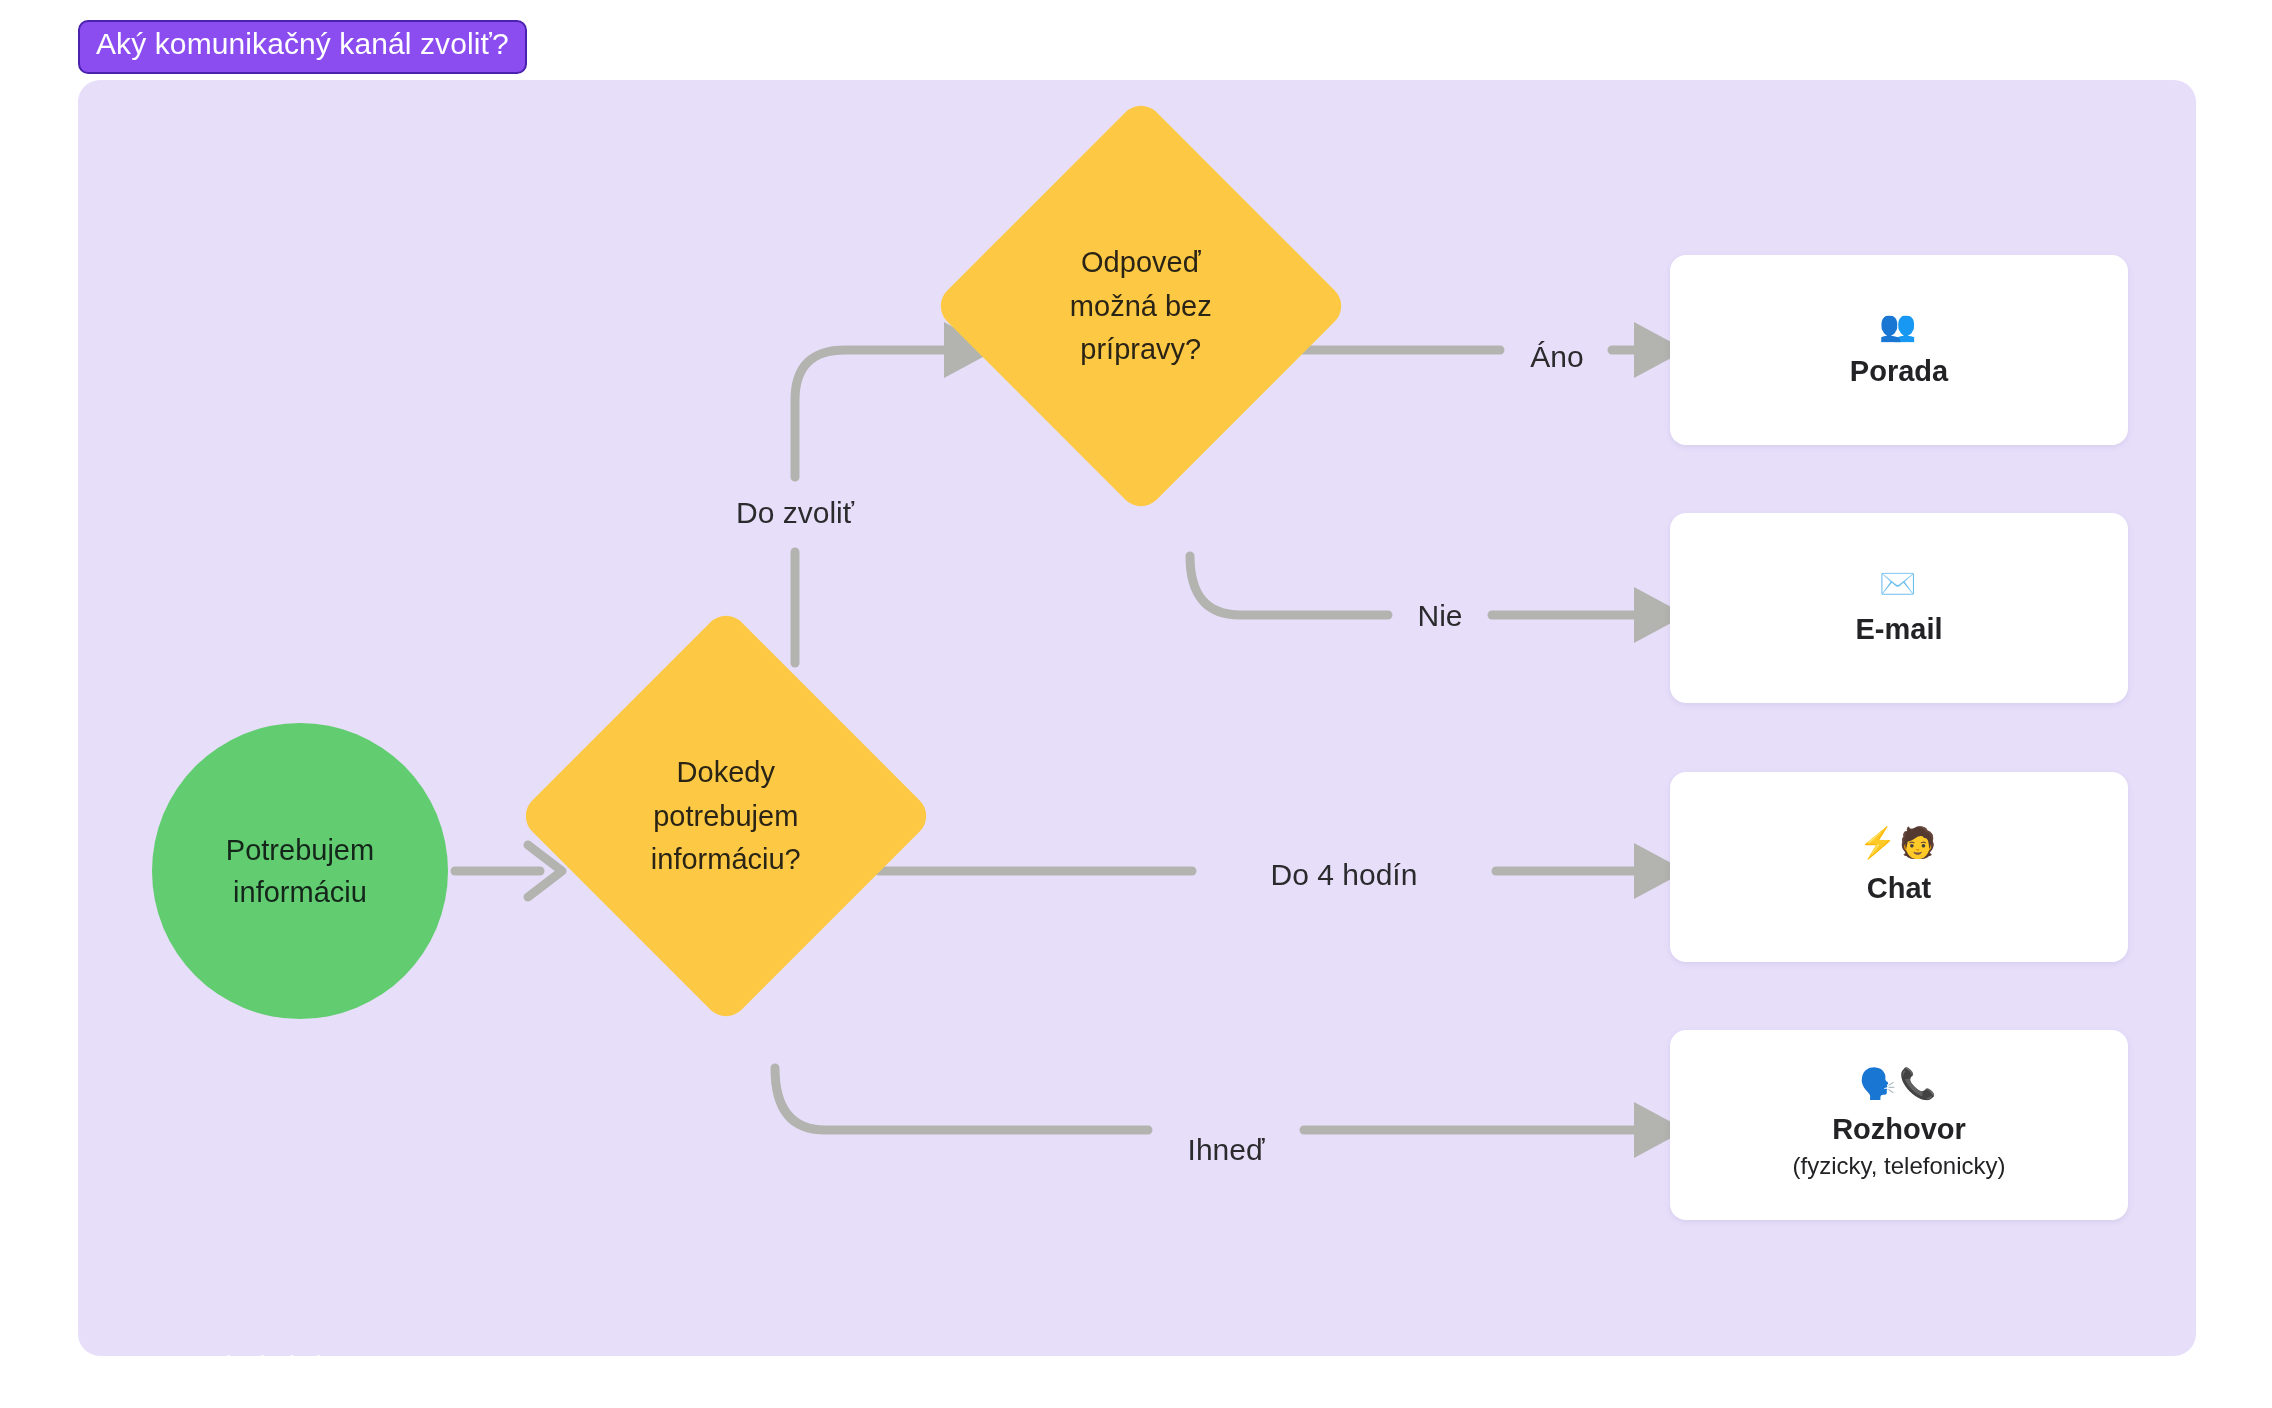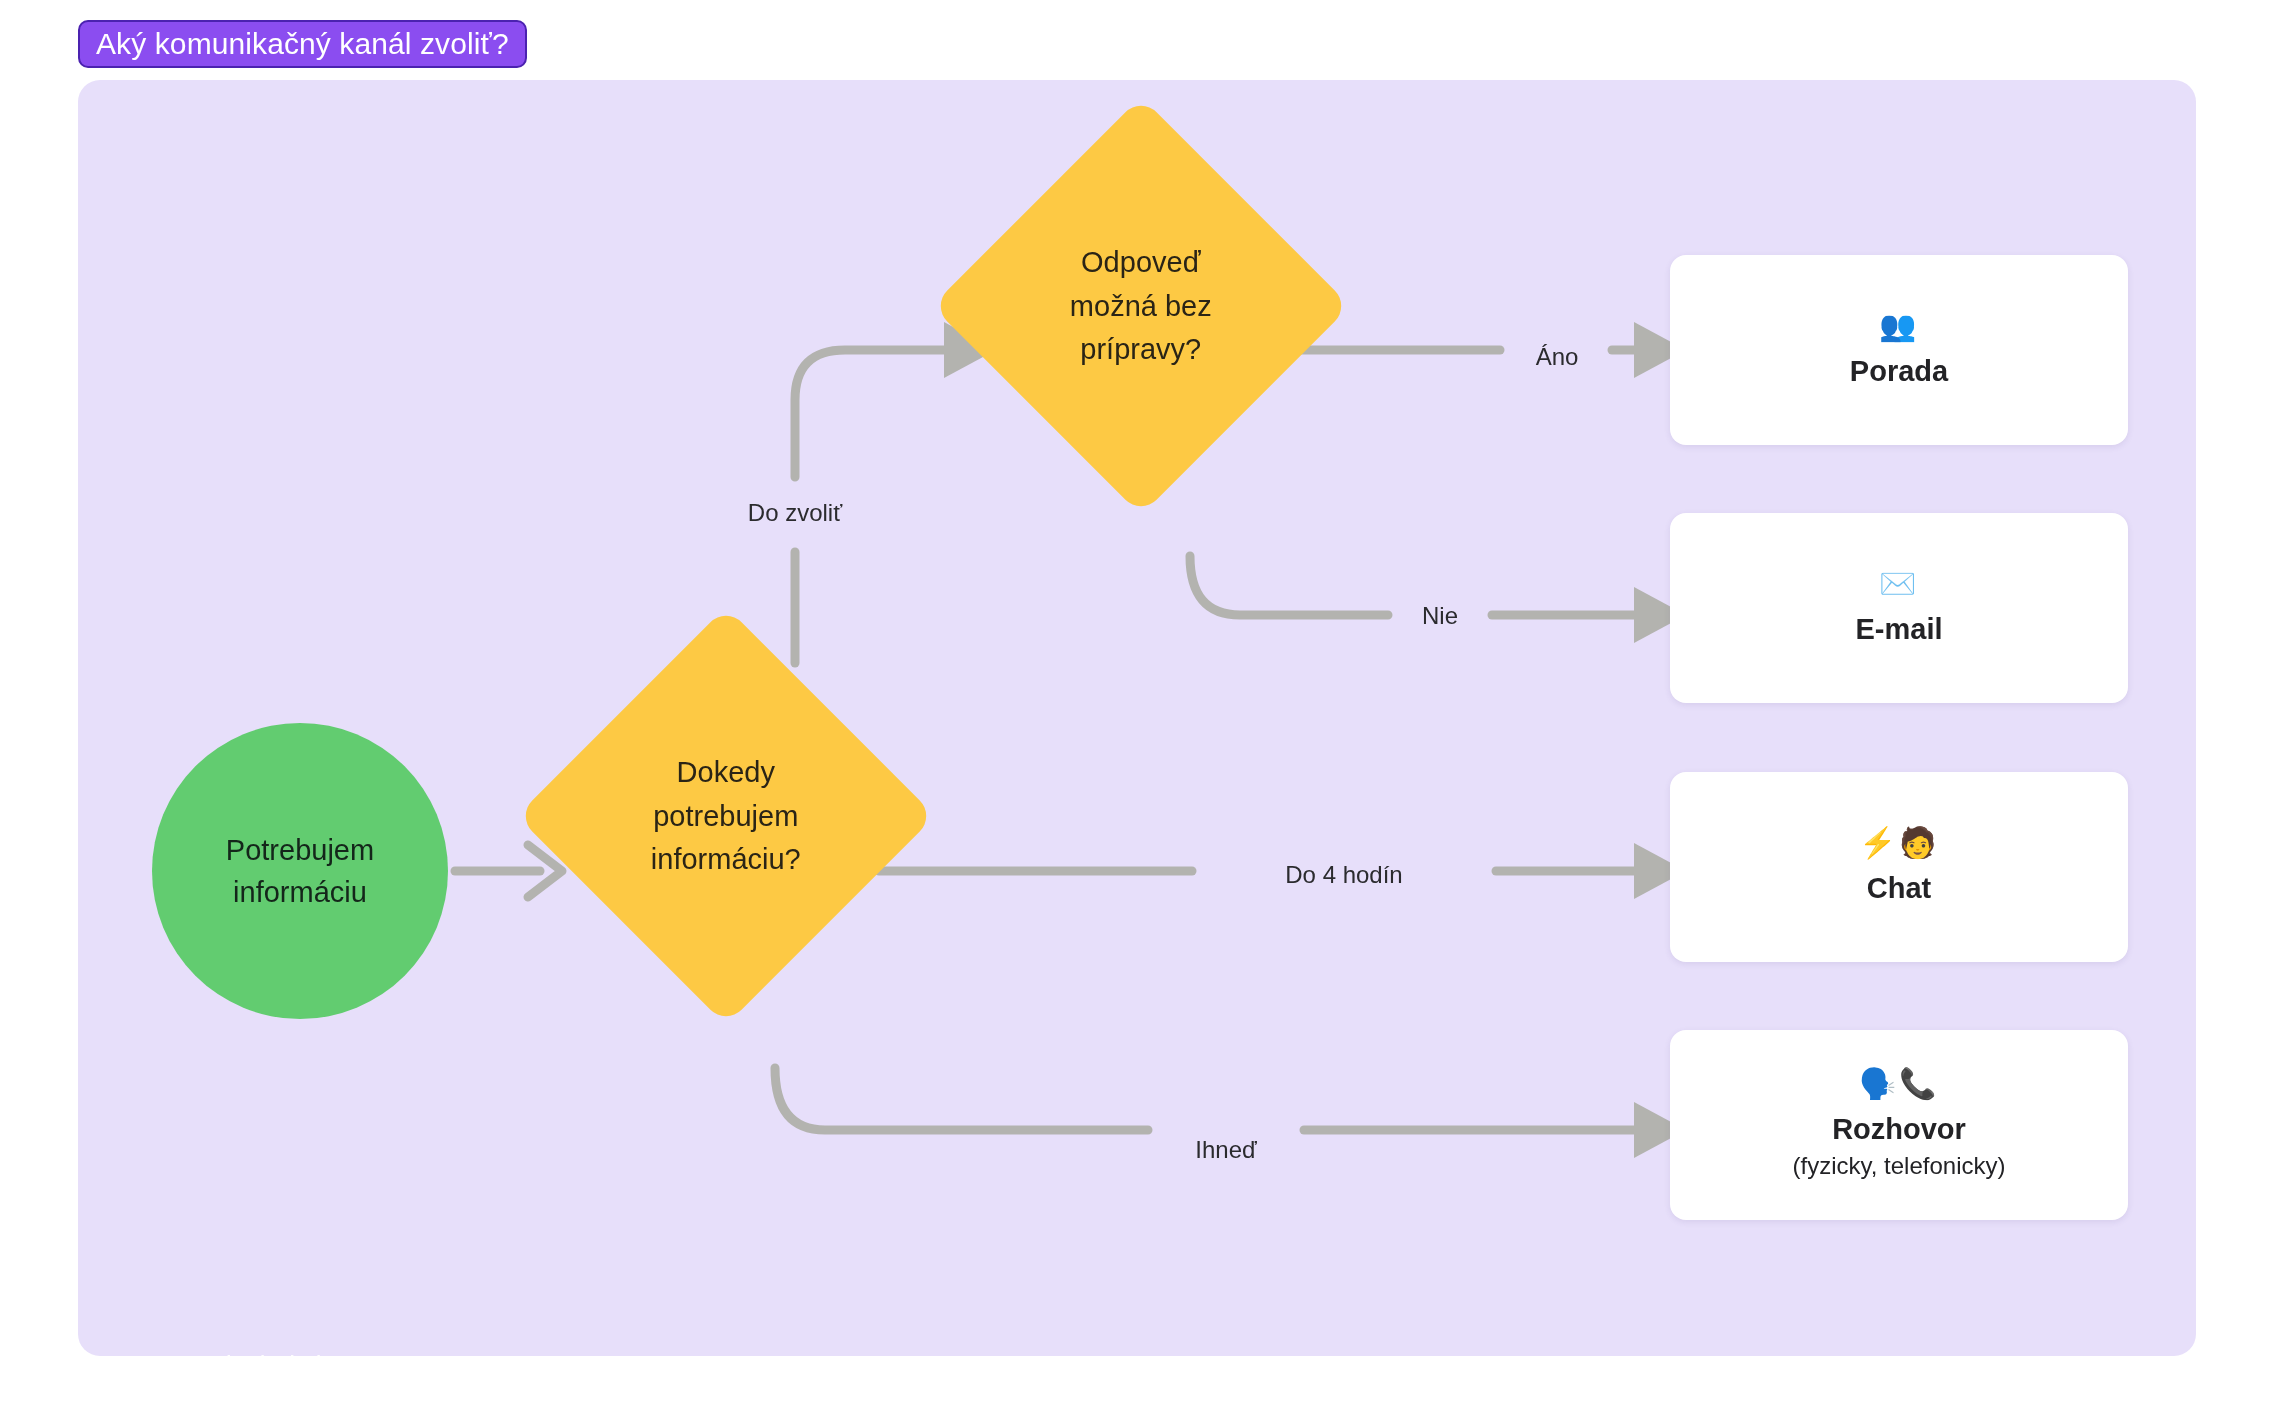--- a/index.html
+++ b/index.html
@@ -20,21 +20,21 @@
   }
 
   
   .title-badge {
     position: absolute;
     left: 78px;
     top: 20px;
     background: #8B4DF0;
     border: 2px solid #4B22B0;
     border-radius: 10px;
-    padding: 7px 16px 7px 16px;
+    padding: 7px 16px 13px 16px;
     color: #ffffff;
     font-size: 30px;
     line-height: 1;
     white-space: nowrap;
     letter-spacing: 0.1px;
   }
 
   
   .canvas {
     position: absolute;
@@ -161,21 +161,21 @@
   }
 
   #card-porada   { top: 255px; }
   #card-email    { top: 513px; }
   #card-chat     { top: 772px; }
   #card-rozhovor { top: 1030px; }
 
   
   .edge-label {
     position: absolute;
-    font-size: 24px;
+    font-size: 30px;
     color: #2B2B2E;
     white-space: nowrap;
     transform: translate(-50%, -50%);
     line-height: 1;
   }
   #label-do-tyzdna { left: 795px;  top: 513px; }
   #label-ano       { left: 1557px; top: 357px; }
   #label-nie       { left: 1440px; top: 616px; }
   #label-4hod      { left: 1344px; top: 875px; }
   #label-ihned     { left: 1226px; top: 1134px; margin-top: 16px; }

